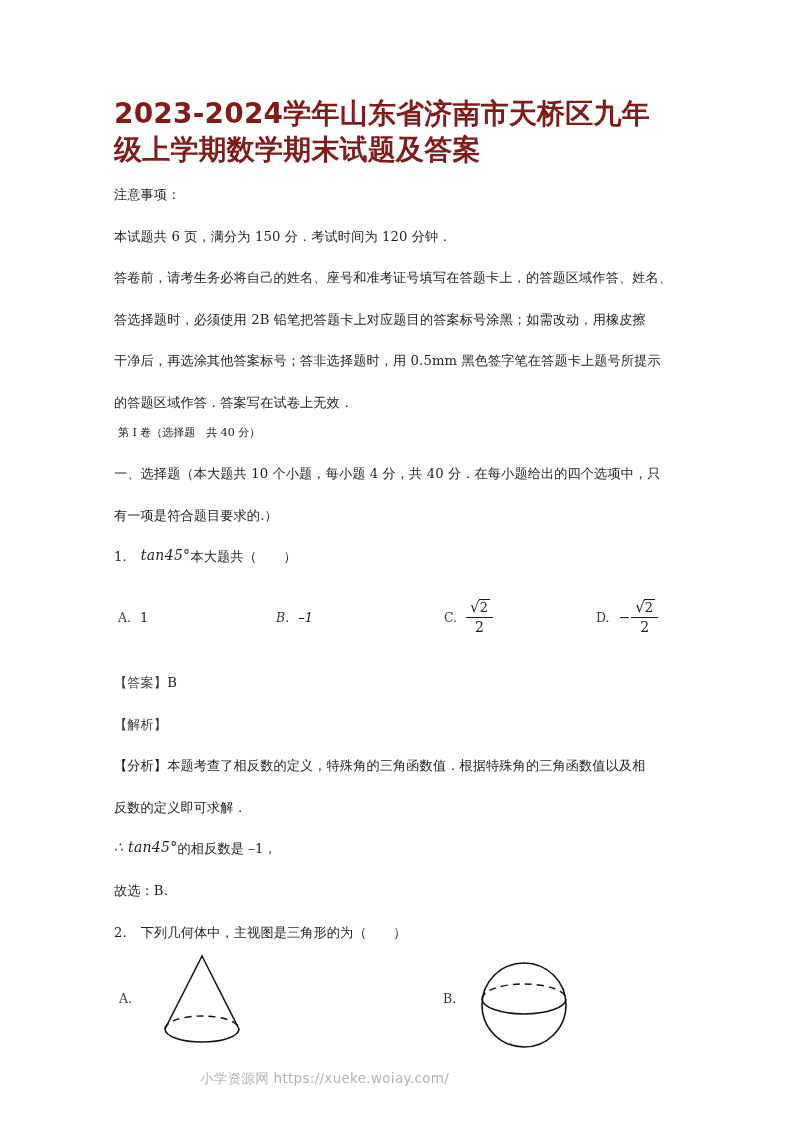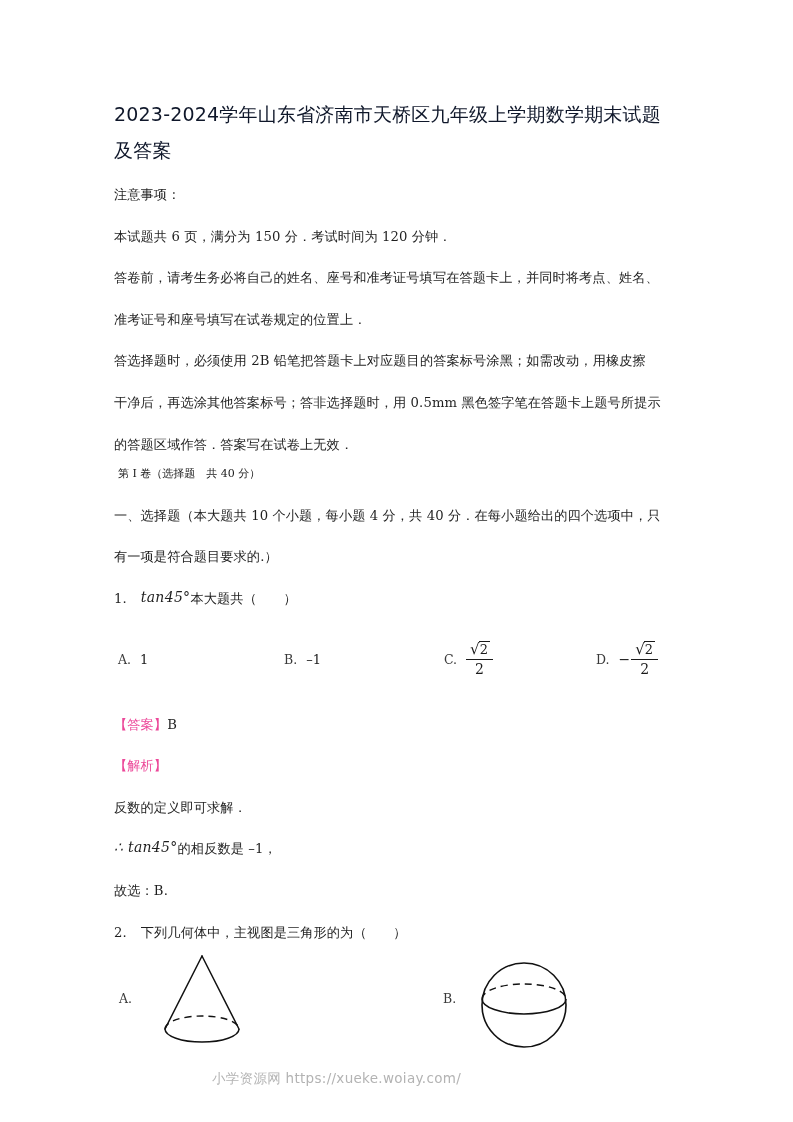--- a/index.html
+++ b/index.html
@@ -23,44 +23,44 @@
     background: #ffffff;
   }
   .content {
     position: absolute;
     left: 114px;
     top: 96px;
     width: 565px;
   }
   .doc-title {
     font-family: "DejaVu Sans", "Liberation Sans", sans-serif;
-    font-size: 19px;
-    font-weight: normal;
+    font-size: 28px;
+    font-weight: bold;
     line-height: 36px;
-    color: #0f172a;
+    color: #7f1d1d;
     letter-spacing: 0.2px;
     margin: 0 0 6px 0;
     width: 560px;
   }
   .line {
     font-size: 13.2px;
     line-height: 29.6px;
     color: #1f1f1f;
     white-space: nowrap;
     letter-spacing: 0.1px;
     margin-top: 12px;
   }
   .center-line {
     text-align: left;
     font-size: 11px;
     line-height: 29.6px;
     padding-left: 4px;
   }
   .blue {
-    color: #ec4899;
+    color: #404040;
   }
   .blue-dark { color: #1f1f1f; }
 
   
   .mathi {
     font-family: "DejaVu Serif", "Liberation Serif", serif;
     font-style: italic;
     text-align: center;
   }
   .mathn {
@@ -84,21 +84,21 @@
     top: 16px;
     font-size: 13px;
     white-space: nowrap;
   }
   .opt .lab {
     font-size: 12.5px;
     color: #3a3a3a;
     margin-right: 9px;
   }
   .opt-a { left: 4px; }
-  .opt-b { left: 170px; }
+  .opt-b { left: 162px; font-style: italic; }
   .opt-c { left: 330px; top: 6px; }
   .opt-d { left: 482px; top: 6px; }
 
   .frac {
     display: inline-block;
     vertical-align: middle;
     text-align: center;
     position: relative;
     top: -1px;
   }
@@ -155,37 +155,35 @@
   .footer-watermark {
     position: absolute;
     left: 0;
     top: 1070px;
     width: 649px;
     text-align: center;
     font-family: "DejaVu Sans", "Liberation Sans", sans-serif;
     font-size: 13.5px;
     color: #b3b3b3;
     letter-spacing: 0.3px;
-    margin-left: 12px;
   }
   .sp-sm { display: inline-block; width: 14px; }
 </style>
 </head>
 <body>
 
 <div class="page">
 
   <div class="content">
 
     <h1 class="doc-title">2023-2024学年山东省济南市天桥区九年级上学期数学期末试题及答案</h1>
 
     <div class="line">注意事项：</div>
     <div class="line">本试题共 6 页，满分为 150 分．考试时间为 120 分钟．</div>
-    <div class="line">答卷前，请考生务必将自己的姓名、座号和准考证号填写在答题卡上，并同时将考点、姓名、</div>
-    <div class="line">准考证号和座号填写在试卷规定的位置上．</div>
+    <div class="line">答卷前，请考生务必将自己的姓名、座号和准考证号填写在答题卡上，的答题区域作答、姓名、</div>
     <div class="line">答选择题时，必须使用 2B 铅笔把答题卡上对应题目的答案标号涂黑；如需改动，用橡皮擦</div>
     <div class="line">干净后，再选涂其他答案标号；答非选择题时，用 0.5mm 黑色签字笔在答题卡上题号所提示</div>
     <div class="line">的答题区域作答．答案写在试卷上无效．</div>
 
     <div class="center-line">第 I 卷（选择题　共 40 分）</div>
 
     <div class="line">一、选择题（本大题共 10 个小题，每小题 4 分，共 40 分．在每小题给出的四个选项中，只</div>
     <div class="line">有一项是符合题目要求的.）</div>
 
     <div class="line">
@@ -204,20 +202,21 @@
       </div>
       <div class="opt opt-d">
         <span class="lab">D.</span><span class="neg-frac"><span class="minus">−</span><span class="frac"><span class="num"><span class="sqrt"><span class="radsign">√</span><span class="radicand">2</span></span></span><span class="den">2</span></span></span>
       </div>
     </div>
 
     <div class="line">
       <span class="blue">【答案】</span><span class="blue-dark">B</span>
     </div>
     <div class="line blue">【解析】</div>
+    <div class="line">【分析】本题考查了相反数的定义，特殊角的三角函数值．根据特殊角的三角函数值以及相</div>
     <div class="line">反数的定义即可求解．</div>
 
     <div class="line">
       <span class="mathi tan-expr">∴ tan45°</span><span>的相反数是 –1，</span>
     </div>
     <div class="line">故选：B.</div>
 
     <div class="line">
       <span>2.</span><span class="sp-sm"></span><span>下列几何体中，主视图是三角形的为（　　）</span>
     </div>

